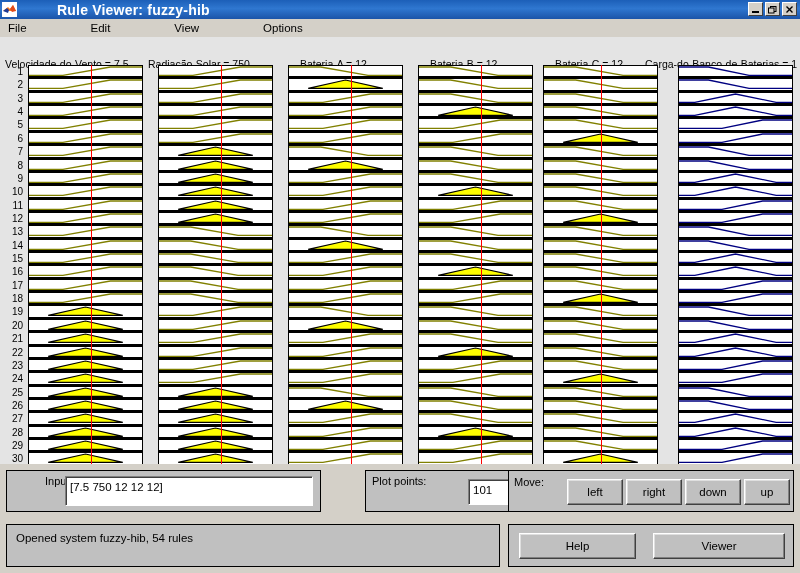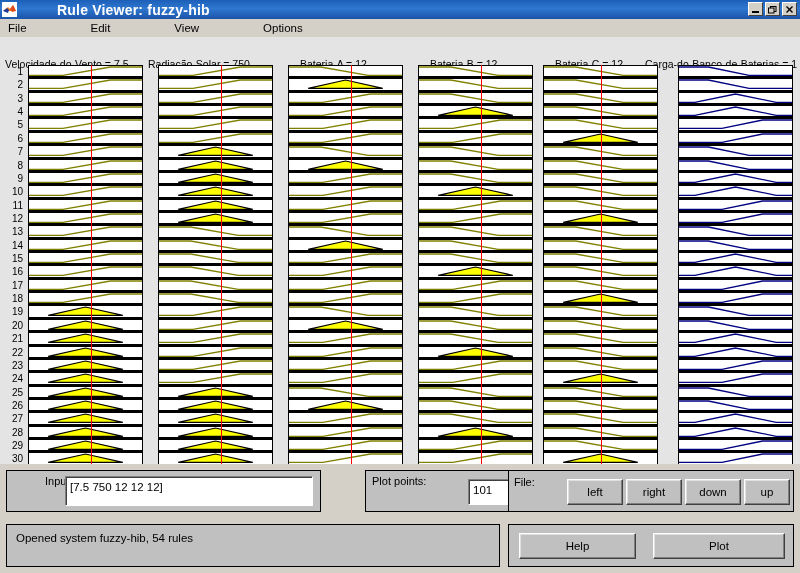--- a/index.html
+++ b/index.html
@@ -1190,27 +1190,27 @@
     <div class="panel-label" style="left:6px; top:4px;margin-left:32px;">Input:</div>
     <div class="textfield" style="left:58px; top:5px; width:248px; height:30px;" placeholder="">[7.5 750 12 12 12]</div>
   </div>
 
   <div class="panel" style="left:325px; top:470px; width:165px; height:42px;margin-left:40px;">
     <div class="panel-label" style="left:6px; top:4px;">Plot points:</div>
     <div class="textfield" style="left:102px; top:8px; width:66px; height:26px;" placeholder="">101</div>
   </div>
 
   <div class="panel" style="left:508px; top:470px; width:286px; height:42px;">
-    <div class="panel-label" style="left:5px; top:5px;">File:</div>
+    <div class="panel-label" style="left:5px; top:5px;">Move:</div>
     <div class="btn" style="left:58px; top:8px; width:56px; height:26px;">left</div>
     <div class="btn" style="left:117px; top:8px; width:56px; height:26px;">right</div>
     <div class="btn" style="left:176px; top:8px; width:56px; height:26px;">down</div>
     <div class="btn" style="left:235px; top:8px; width:46px; height:26px;">up</div>
   </div>
 
   <div class="statusbox" style="left:6px; top:524px; width:494px; height:43px;">Opened system fuzzy-hib, 54 rules</div>
 
   <div class="panel" style="left:508px; top:524px; width:286px; height:43px;">
     <div class="btn" style="left:10px; top:8px; width:117px; height:26px;">Help</div>
-    <div class="btn" style="left:144px; top:8px; width:132px; height:26px;">Plot</div>
+    <div class="btn" style="left:144px; top:8px; width:132px; height:26px;">Viewer</div>
   </div>
 
 </div>
 
 </body></html>

